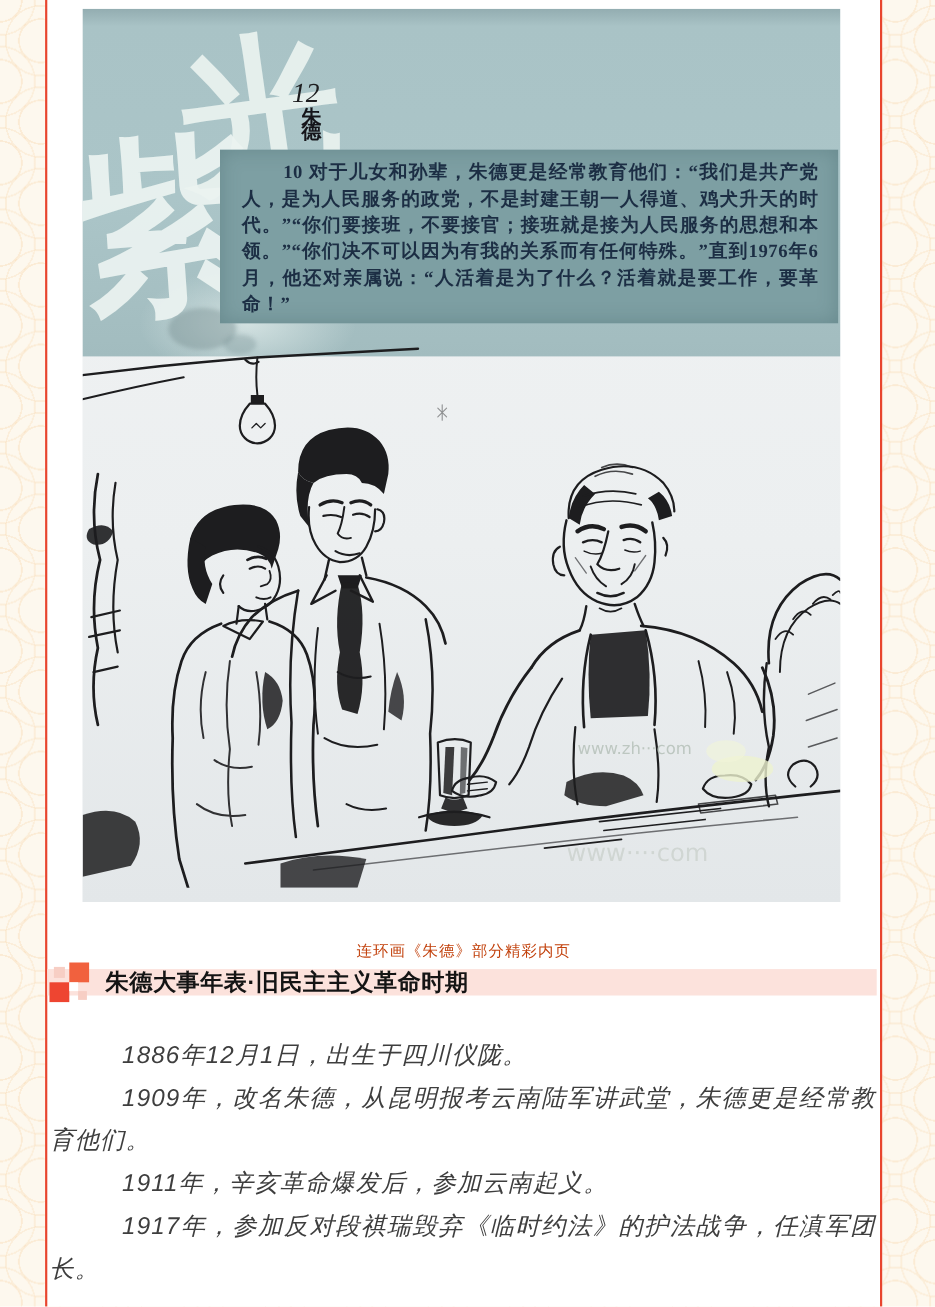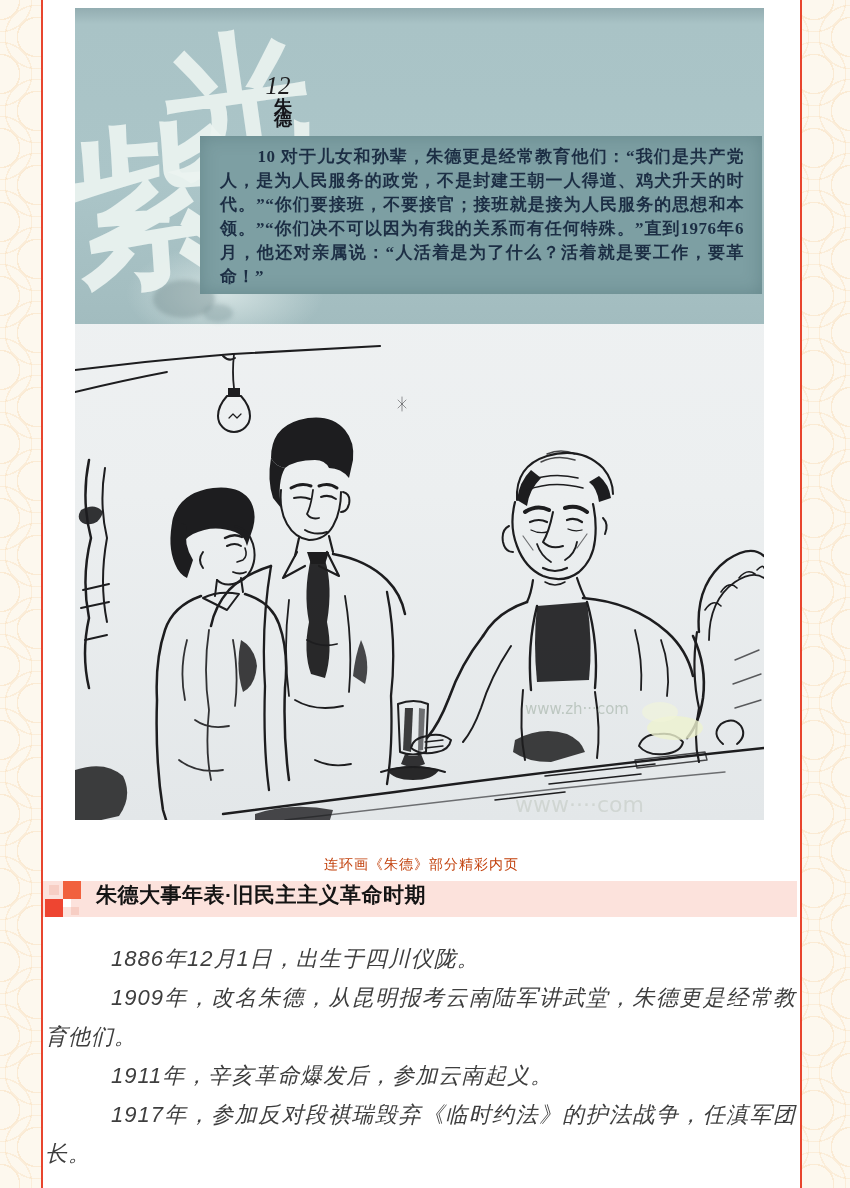--- a/index.html
+++ b/index.html
@@ -44,27 +44,27 @@
   .pagedot{font-size:14px;line-height:18px;margin-top:8px;}
   .vtitle{position:absolute;left:196px;top:74px;z-index:2;writing-mode:vertical-rl;
     font-family:"Liberation Serif",serif;font-weight:700;font-size:18px;letter-spacing:14px;color:#15151a;}
   .quote-box{
     position:absolute;left:125px;top:128px;width:562px;height:158px;z-index:3;
     background:#7d9fa3;box-shadow:inset 0 0 18px rgba(40,70,75,.25);
     box-sizing:border-box;padding:9px 18px 0 20px;
     font-family:"Liberation Serif",serif;font-weight:700;font-size:17px;line-height:24px;
     color:#1c2e44;text-indent:2.2em;letter-spacing:.5px;overflow:hidden;text-align:justify;
   }
-  .drawing{position:absolute;left:0;top:332px;width:689px;height:496px;}
+  .drawing{position:absolute;left:0;top:303px;width:689px;height:496px;}
   
   .caption{position:absolute;left:0;top:856px;width:100%;text-align:center;
     font-size:14px;color:#c2410c;letter-spacing:1px;}
   
-  .bar{position:absolute;left:0;top:881px;right:3px;height:36px;background:#fce2dc;
-    display:flex;}
+  .bar{position:absolute;left:0;top:881px;right:3px;height:24px;background:#fce2dc;
+    display:flex;align-items:center;}
   .pix-icon{position:relative;width:36px;height:36px;margin-left:2px;flex:0 0 auto;}
   .pix-icon div{position:absolute;}
   .sq-a{left:4px;top:4px;width:10px;height:10px;background:#f7cec4;}
   .sq-b{left:18px;top:0;width:18px;height:18px;background:#f1613e;}
   .sq-c{left:0;top:18px;width:18px;height:18px;background:#ee4531;}
   .sq-d{left:18px;top:18px;width:8px;height:8px;background:#ffffff;}
   .sq-e{left:26px;top:26px;width:8px;height:8px;background:#f7cec4;}
   .bar-title{margin-left:15px;font-size:21px;font-weight:700;color:#141414;letter-spacing:.5px;}
   
   .timeline{position:absolute;left:2px;right:4px;top:929px;padding-top:10px;

